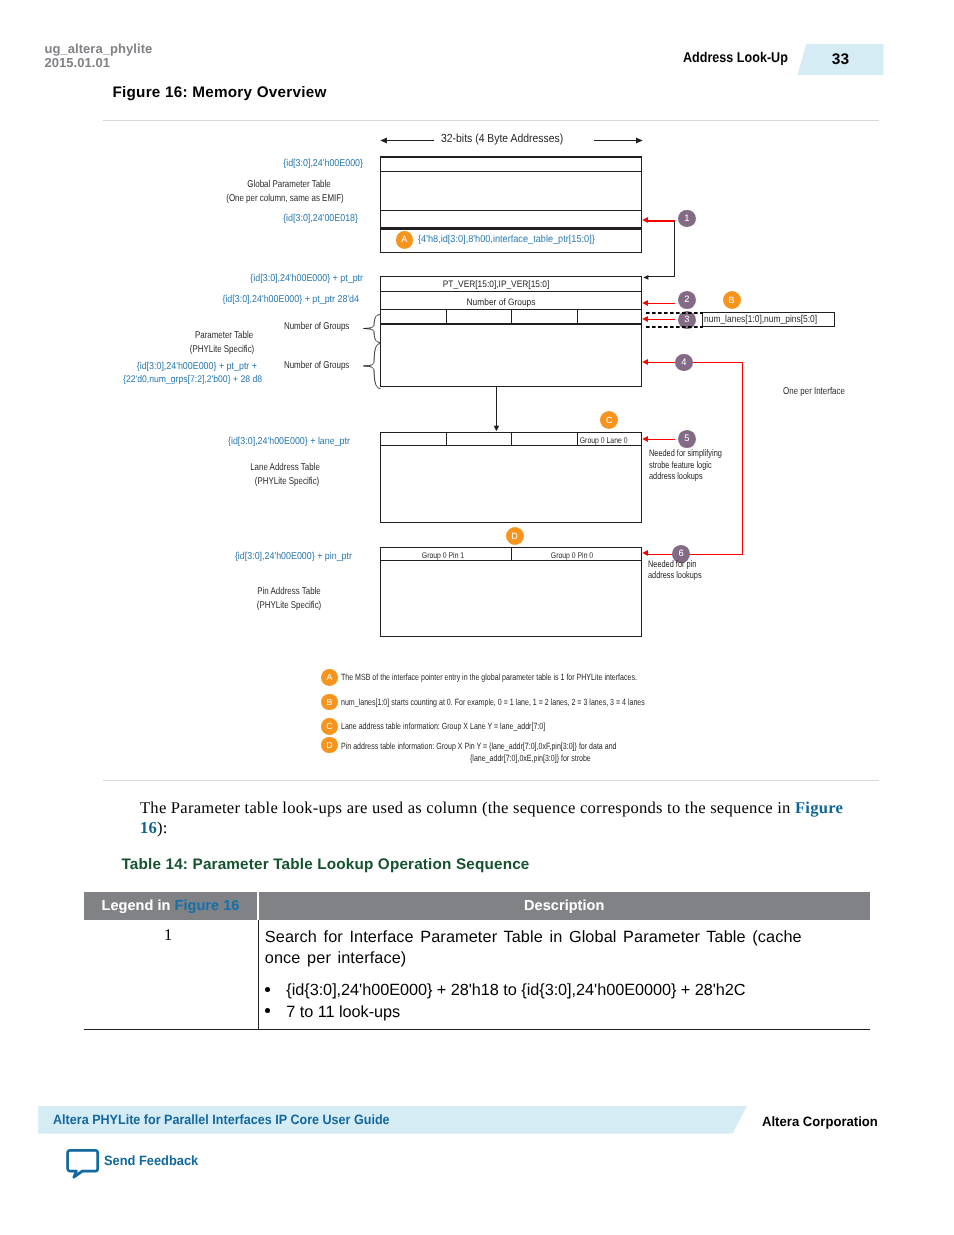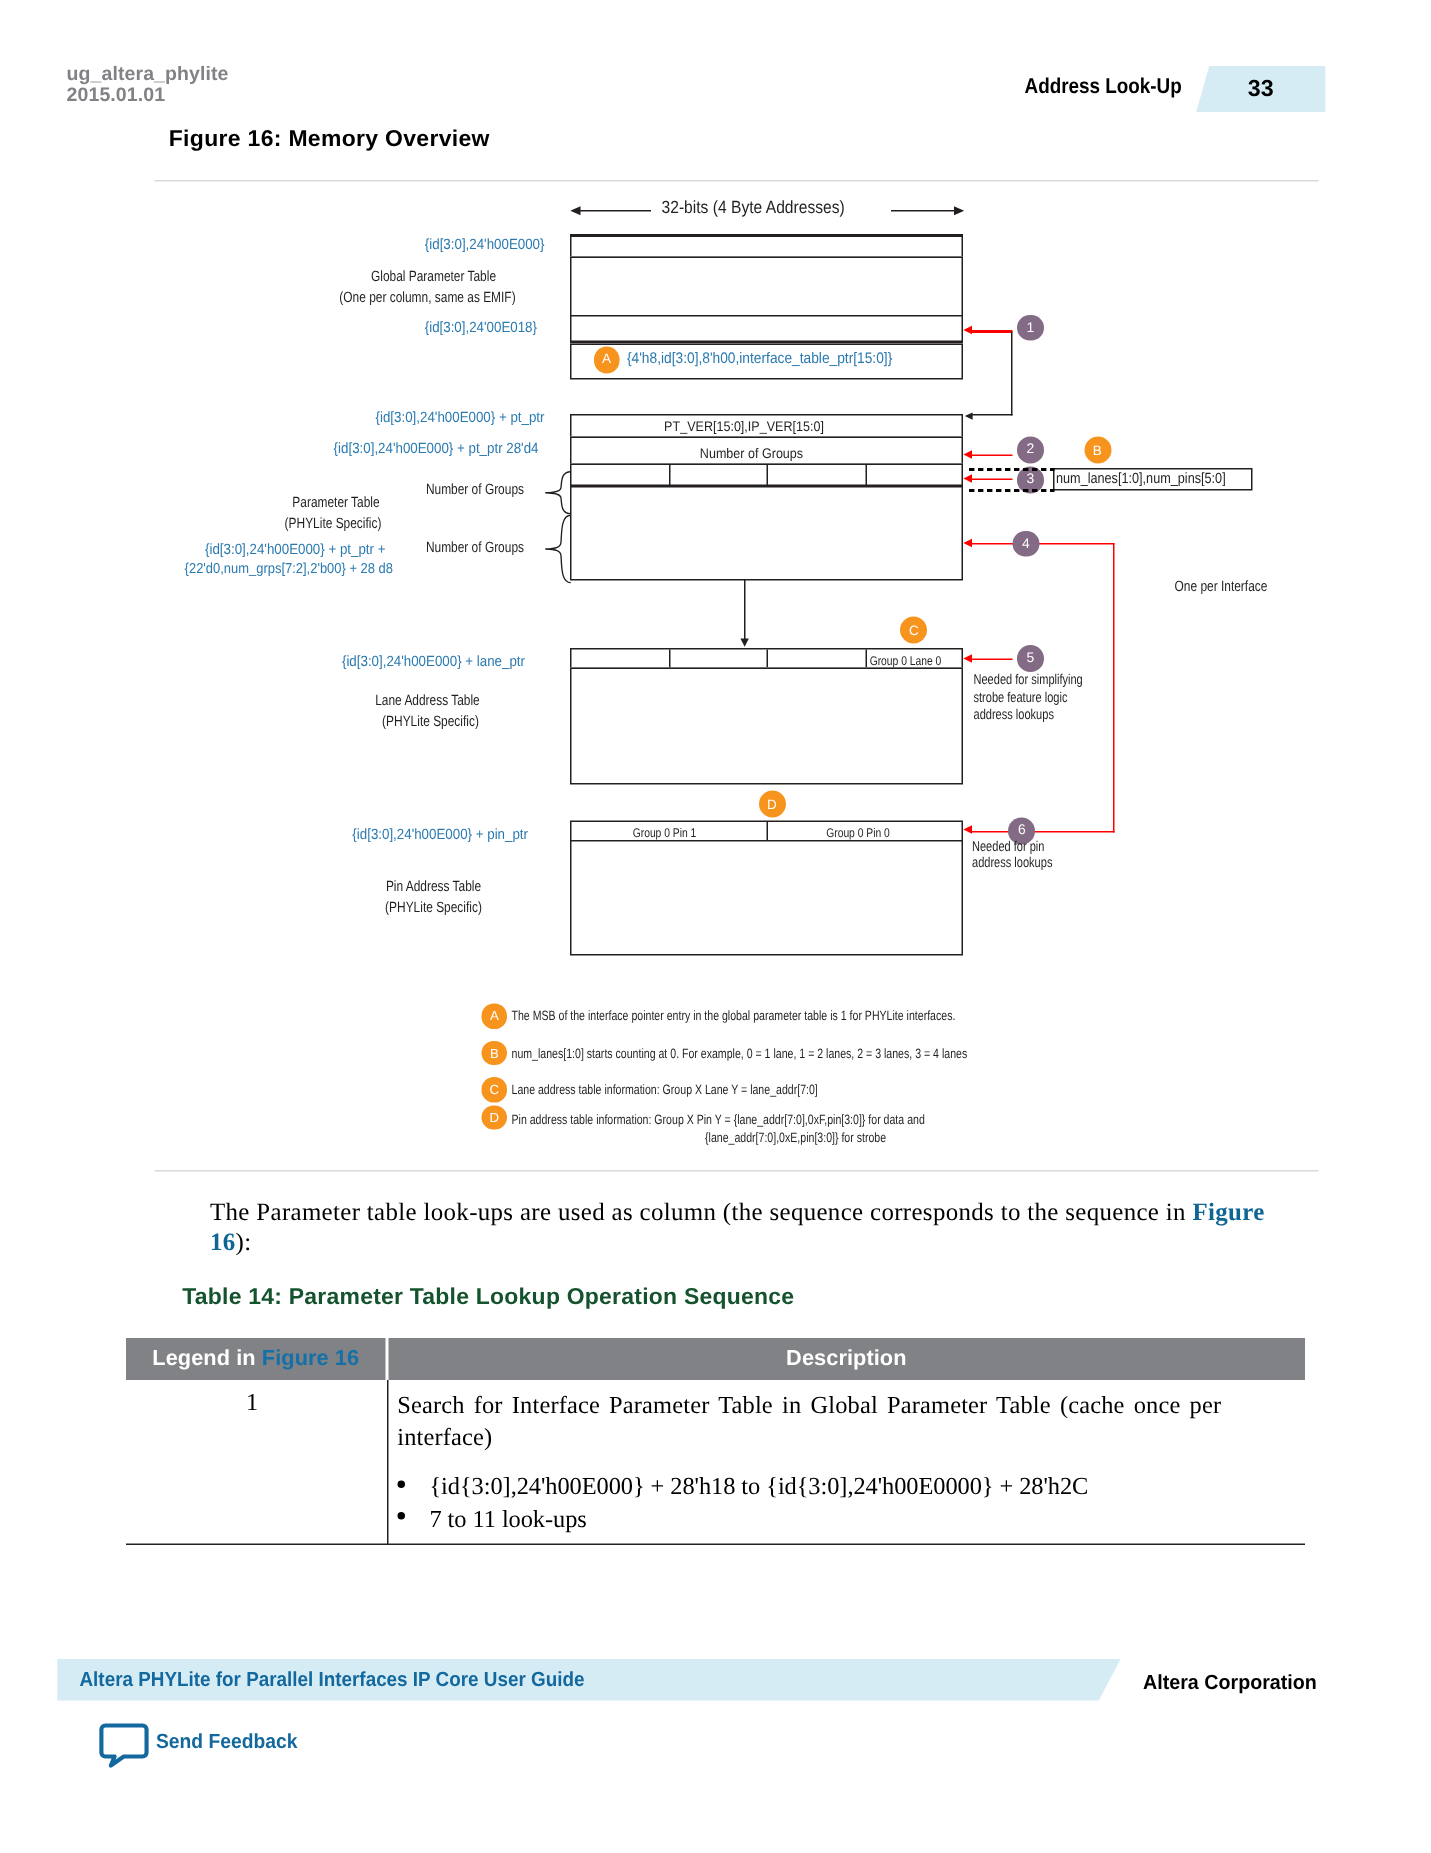--- a/index.html
+++ b/index.html
@@ -56,21 +56,21 @@
   #tbl-head{left:83.5px;top:891.5px;width:786px;height:28.2px;background:#808285;}
   #th-1{left:83.5px;top:891.5px;width:174px;height:28.2px;line-height:28.2px;text-align:center;
         font-size:14.5px;font-weight:bold;color:#fff;letter-spacing:0.05px;}
   #th-2{left:259px;top:891.5px;width:610.5px;height:28.2px;line-height:28.2px;text-align:center;
         font-size:14.5px;font-weight:bold;color:#fff;letter-spacing:0.05px;}
   #th-div{left:257.2px;top:891.5px;width:1.6px;height:28.2px;background:#fff;}
   #tbl-vdiv{left:257.7px;top:919.7px;width:1.1px;height:110px;background:#231f20;}
   #tbl-bot{left:83.5px;top:1029.4px;width:786px;height:1.1px;background:#231f20;}
   #cell-legend{left:81px;top:925px;width:174px;text-align:center;
         font-family:"Liberation Serif",serif;font-size:16.3px;color:#000;}
-  #cell-desc{left:264.8px;top:927px;width:556px;font-family:Liberation Serif, serif;
+  #cell-desc{left:264.8px;top:927px;width:556px;font-family:Liberation Sans, sans-serif;
         font-size:16.3px;line-height:20.6px;color:#000;letter-spacing:0.1px;}
   #cell-desc ul{margin:12px 0 0 0;padding-left:21.5px;list-style:none;}
   #cell-desc li{position:relative;line-height:21.4px;letter-spacing:-0.05px;}
   #cell-desc li:before{content:"";position:absolute;left:-21.8px;top:6.6px;width:5.2px;height:5.2px;border-radius:50%;background:#000;}
 
   
   #ft-bar{left:38.2px;top:1105.8px;width:709px;height:27.9px;background:#d6ecf5;
       -webkit-clip-path:polygon(0 0, 709px 0, 694.3px 27.9px, 0 27.9px);
       clip-path:polygon(0 0, 709px 0, 694.3px 27.9px, 0 27.9px);}
   #ft-title{display:inline-block;left:53px;top:1112.3px;font-size:13.6px;font-weight:bold;color:#13689e;transform:scaleX(0.925);transform-origin:left center;white-space:nowrap;}

